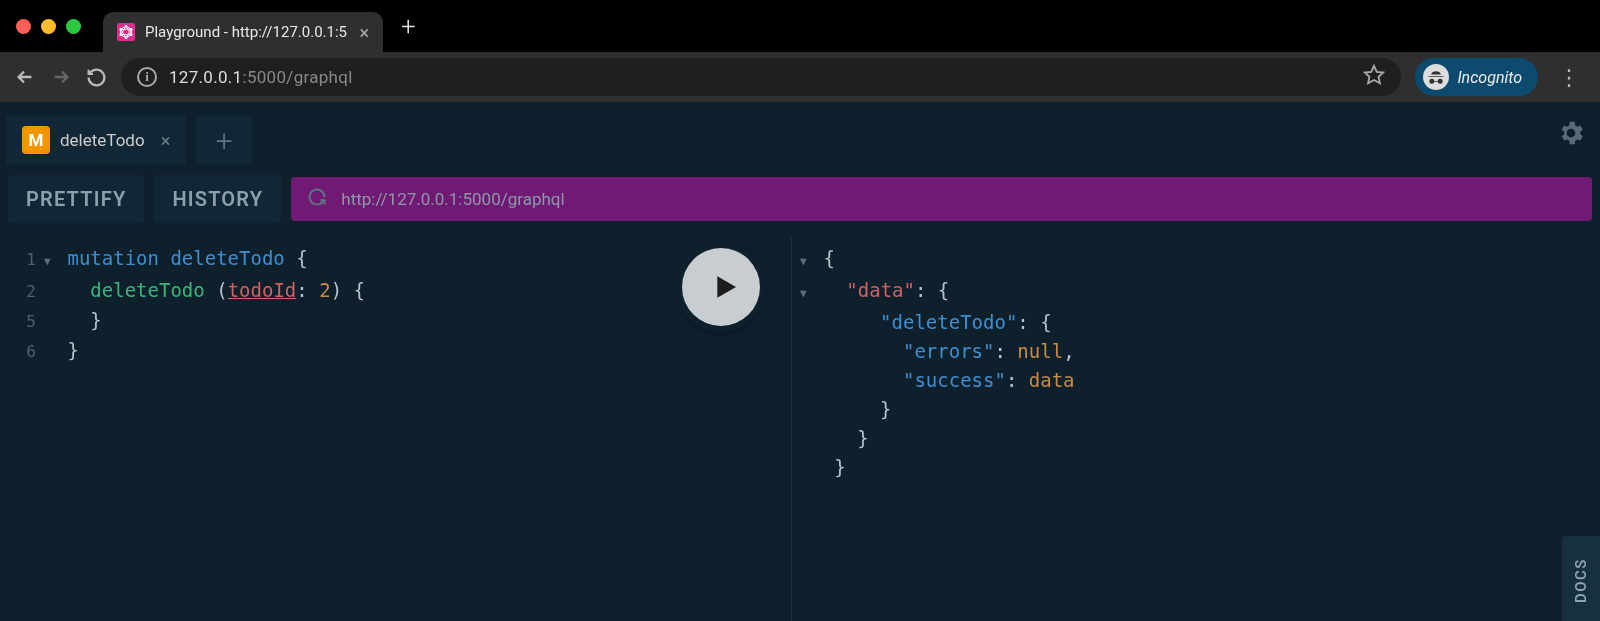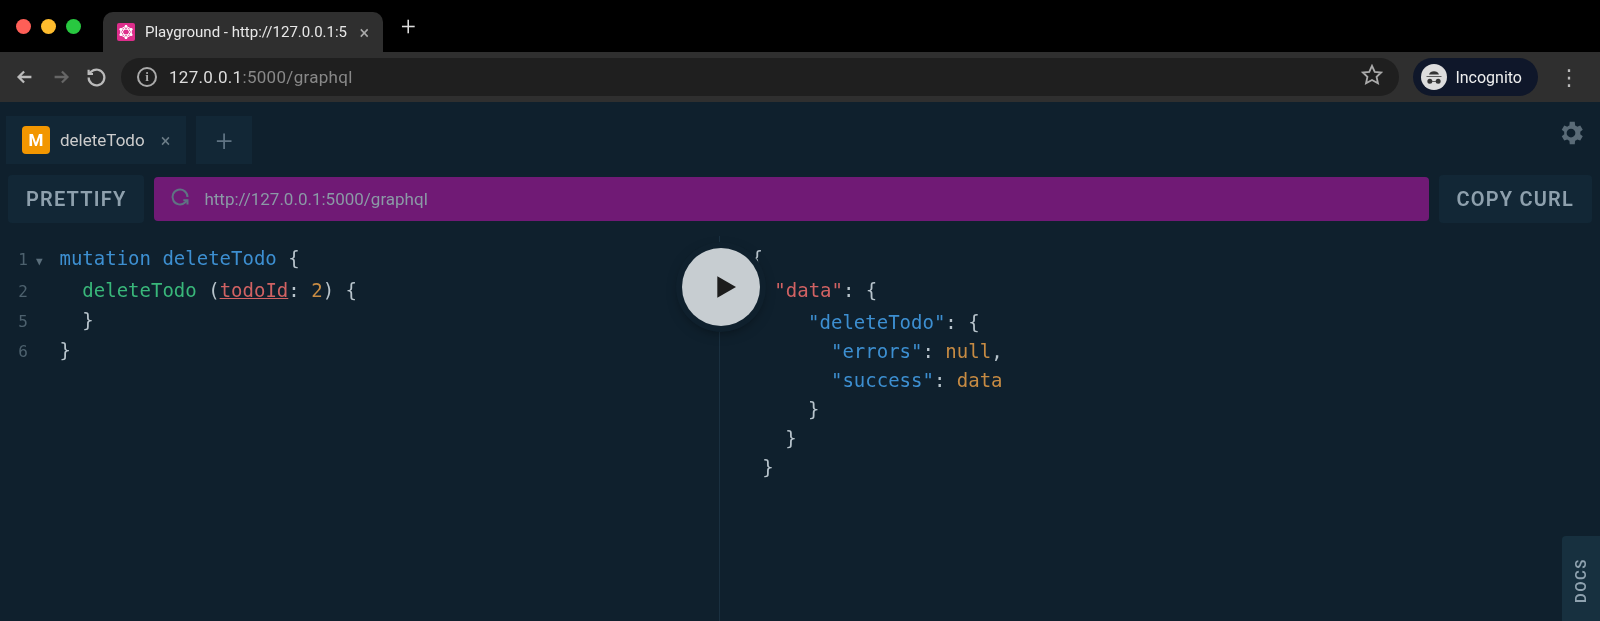--- a/index.html
+++ b/index.html
@@ -56,22 +56,22 @@
 .url-info-icon {
   width: 20px; height: 20px; border: 2px solid #aaa; border-radius: 50%;
   display: flex; align-items: center; justify-content: center;
   font-size: 13px; color: #aaa; font-weight: bold; font-family: serif;
 }
 .url-text { letter-spacing: 0.3px; }
 .url-text .dim { color: #888; }
 .star-icon { color: #aaa; margin-left: auto; }
 .incognito-badge {
   display: flex; align-items: center; gap: 8px;
-  background: #0f172a; border-radius: 20px; padding: 6px 16px 6px 8px;
-  color: #eee; font-size: 16px;
+  background: #0c4a6e; border-radius: 20px; padding: 6px 16px 6px 8px;
+  color: #eee; font-size: 16px; font-style: italic;
 }
 .incog-icon {
   width: 26px; height: 26px; background: #ddd; border-radius: 50%;
   display: flex; align-items: center; justify-content: center;
 }
 .kebab { color: #bbb; font-size: 22px; cursor: pointer; padding: 0 6px; }
 
 
 .app {
   background: #0f202d;
@@ -117,22 +117,22 @@
   flex: 1; background: #701a75; border-radius: 4px; height: 44px;
   display: flex; align-items: center; padding: 0 16px; gap: 14px;
   color: #8b9aa6; font-size: 17px;
 }
 .reload-icon { color: #5f7383; }
 
 .editor-area {
   flex: 1; display: flex; position: relative; margin-top: 12px;
 }
 .pane-left {
-  width: 720px; border-right: 1px solid #1a3040;
-  padding: 8px 0 0 8px;
+  width: 792px; border-right: 1px solid #1a3040;
+  padding: 8px 0 0 16px;
 }
 .pane-right {
   flex: 1; padding: 8px 0 0 8px;
 }
 .code {
   font-family: "SF Mono", Menlo, Consolas, monospace;
   font-size: 19px; line-height: 29px;
 }
 .gutter { display: inline-block; width: 20px; color: #4d616e; text-align: right; margin-right: 8px; font-size: 16px; }
 .fold { color: #5a6e7b; font-size: 11px; display: inline-block; width: 12px; }
@@ -246,30 +246,30 @@
     <div class="app-new-tab">+</div>
     <span class="gear-btn">
       <svg width="30" height="30" viewBox="0 0 24 24" fill="currentColor">
           <path d="M19.4 13a7.5 7.5 0 000-2l2-1.6-2-3.4-2.4.9a7.5 7.5 0 00-1.7-1L15 3h-4l-.3 2.9a7.5 7.5 0 00-1.7 1l-2.4-.9-2 3.4L6.6 11a7.5 7.5 0 000 2l-2 1.6 2 3.4 2.4-.9a7.5 7.5 0 001.7 1L11 21h4l.3-2.9a7.5 7.5 0 001.7-1l2.4.9 2-3.4-2-1.6zM12 15.5A3.5 3.5 0 1115.5 12 3.5 3.5 0 0112 15.5z"></path>
         </svg>
     </span>
   </div>
 
   <div class="action-bar">
     <div class="act-btn">Prettify</div>
+    <div class="act-btn">History</div>
     <div class="endpoint-bar">
       <span class="reload-icon">
         <svg width="20" height="20" viewBox="0 0 24 24" fill="none" stroke="currentColor" stroke-width="2.4">
             <path d="M21 12a9 9 0 10-3 6.7L21 16"></path>
             <path d="M21 21v-5h-5"></path>
           </svg>
       </span>
       <span>http://127.0.0.1:5000/graphql</span>
     </div>
-    <div class="act-btn">Copy CURL</div>
   </div>
 
   <div class="editor-area">
     <div class="pane-left">
       <div class="code">
         <div><span class="gutter">1</span><span class="fold">▼</span> <span class="kw">mutation</span> <span class="fn">deleteTodo</span> <span class="punct">{</span></div>
         <div><span class="gutter">2</span><span class="fold"></span>&nbsp;&nbsp; <span class="field">deleteTodo</span> <span class="punct">(</span><span class="arg">todoId</span><span class="punct">:</span> <span class="num">2</span><span class="punct">) {</span></div>
         <div><span class="gutter">5</span><span class="fold"></span>&nbsp;&nbsp; <span class="punct">}</span></div>
         <div><span class="gutter">6</span><span class="fold"></span> <span class="punct">}</span></div>
       </div>

